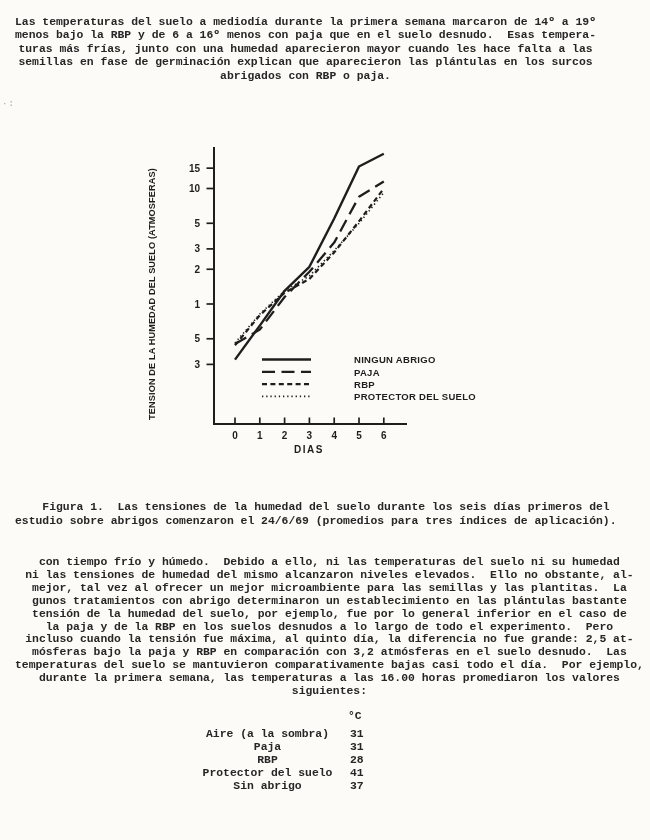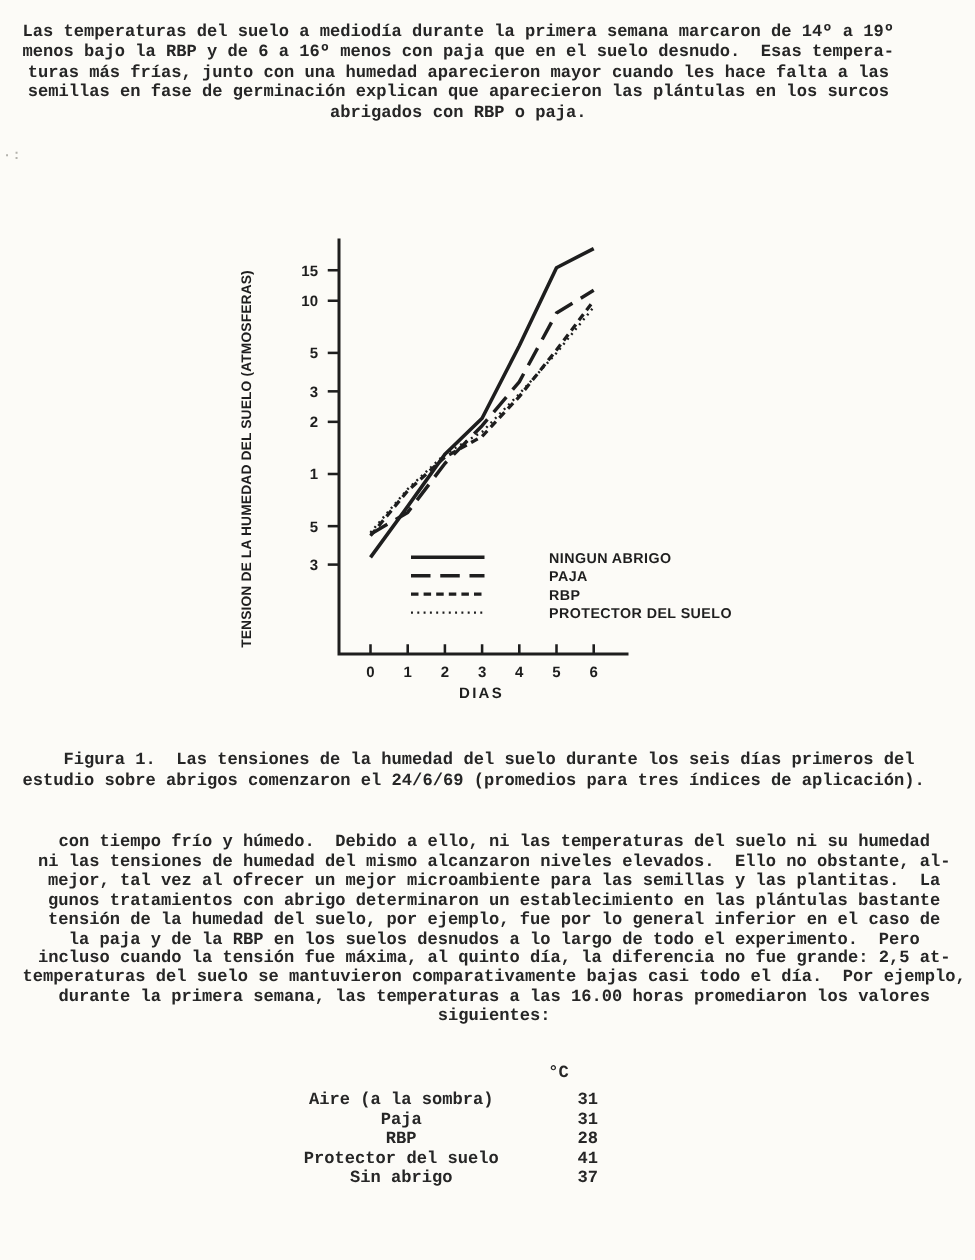--- a/index.html
+++ b/index.html
@@ -7,24 +7,24 @@
     width:650px;height:840px;position:relative;overflow:hidden;
     background:#fcfbf7;
     font-family:"Liberation Mono","DejaVu Sans Mono",monospace;
     color:#262626;
   }
   .tblock{position:absolute;font-size:11.4px;font-weight:700;text-align:center;}
   .tline{white-space:pre;}
   #para1{top:16px;left:15px;line-height:13.4px;}
   #caption{top:501px;left:15px;line-height:13.6px;}
   #para2{top:556px;left:15px;line-height:12.9px;}
-  #figure{position:absolute;left:140px;top:140px;width:340px;height:322px;margin:16px;padding:0;text-decoration:underline;}
+  #figure{position:absolute;left:140px;top:140px;width:340px;height:322px;margin:4px;padding:0;text-decoration:underline;}
   #temps{left:185px;top:710px;}
   #temps-header{margin-left:161px;margin-bottom:5px;line-height:13px;}
-  .trow{display:flex;line-height:13.1px;gap:35px;}
+  .trow{display:flex;line-height:13.1px;}
   .trow .lbl{width:165px;}
   #artifact{
     position:absolute;left:2px;top:100px;color:#b3b2ac;font-size:9px;
     letter-spacing:1px;line-height:8px;white-space:pre;font-weight:700;
   }
 </style>
 </head>
 <body>
 
 <div id="artifact">·:</div>
@@ -93,20 +93,21 @@
   </div>
 
 <div id="para2" class="tblock">
     <div class="tline">con tiempo frío y húmedo.  Debido a ello, ni las temperaturas del suelo ni su humedad</div>
     <div class="tline">ni las tensiones de humedad del mismo alcanzaron niveles elevados.  Ello no obstante, al-</div>
     <div class="tline">mejor, tal vez al ofrecer un mejor microambiente para las semillas y las plantitas.  La</div>
     <div class="tline">gunos tratamientos con abrigo determinaron un establecimiento en las plántulas bastante</div>
     <div class="tline">tensión de la humedad del suelo, por ejemplo, fue por lo general inferior en el caso de</div>
     <div class="tline">la paja y de la RBP en los suelos desnudos a lo largo de todo el experimento.  Pero</div>
     <div class="tline">incluso cuando la tensión fue máxima, al quinto día, la diferencia no fue grande: 2,5 at-</div>
+    <div class="tline">mósferas bajo la paja y RBP en comparación con 3,2 atmósferas en el suelo desnudo.  Las</div>
     <div class="tline">temperaturas del suelo se mantuvieron comparativamente bajas casi todo el día.  Por ejemplo,</div>
     <div class="tline">durante la primera semana, las temperaturas a las 16.00 horas promediaron los valores</div>
     <div class="tline">siguientes:</div>
   </div>
 
 <div id="temps" class="tblock">
   <div id="temps-header">°C</div>
   <div id="temps-rows">
       <div class="trow">
         <span class="lbl">Aire (a la sombra)</span>

